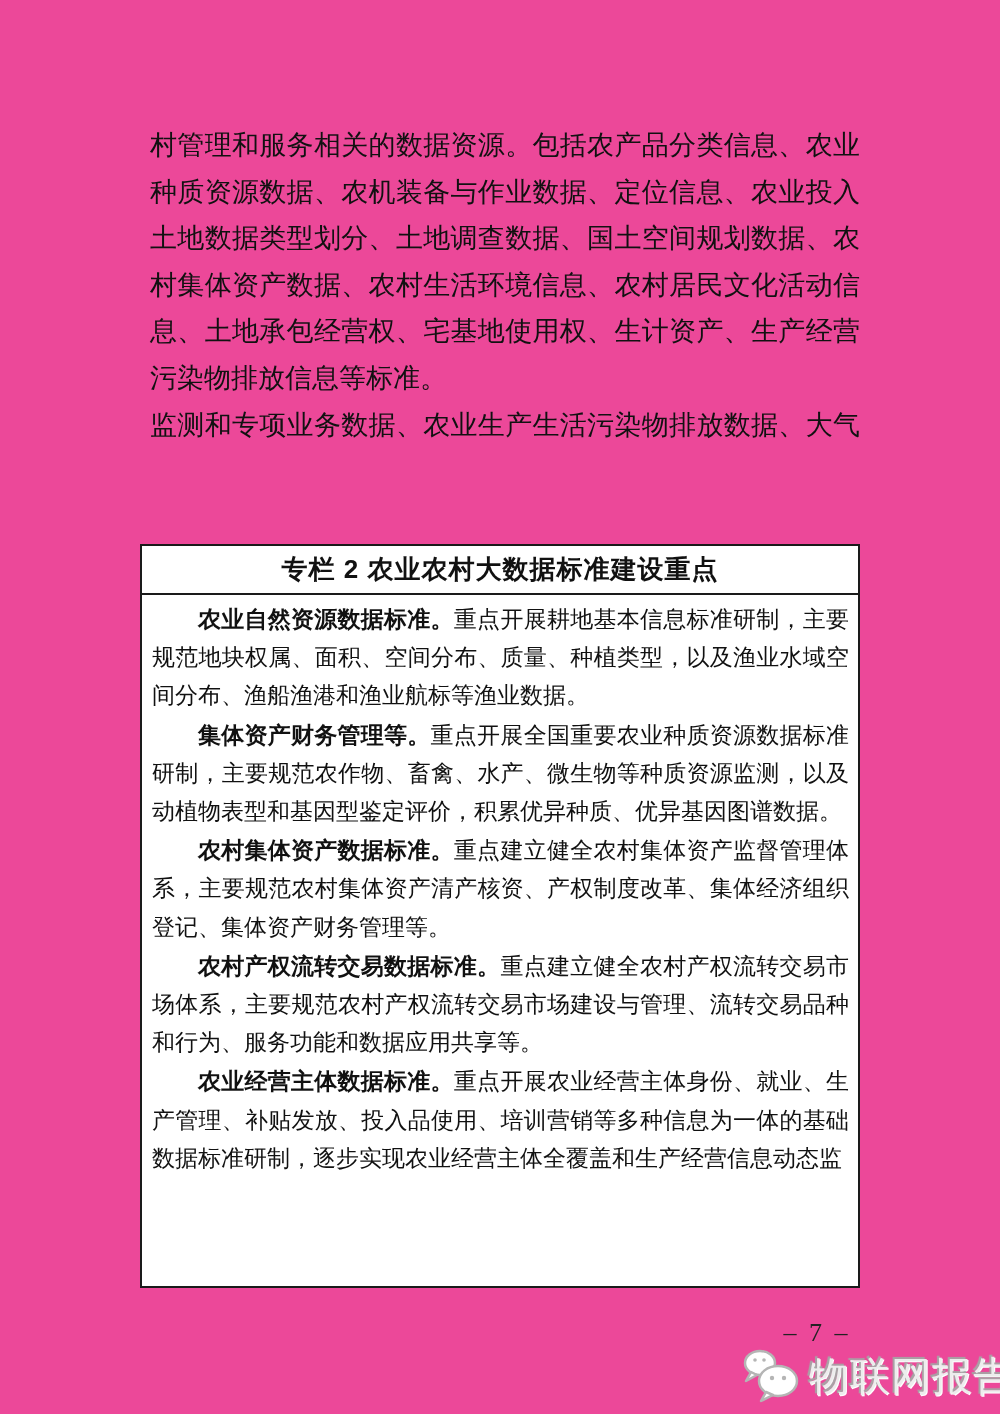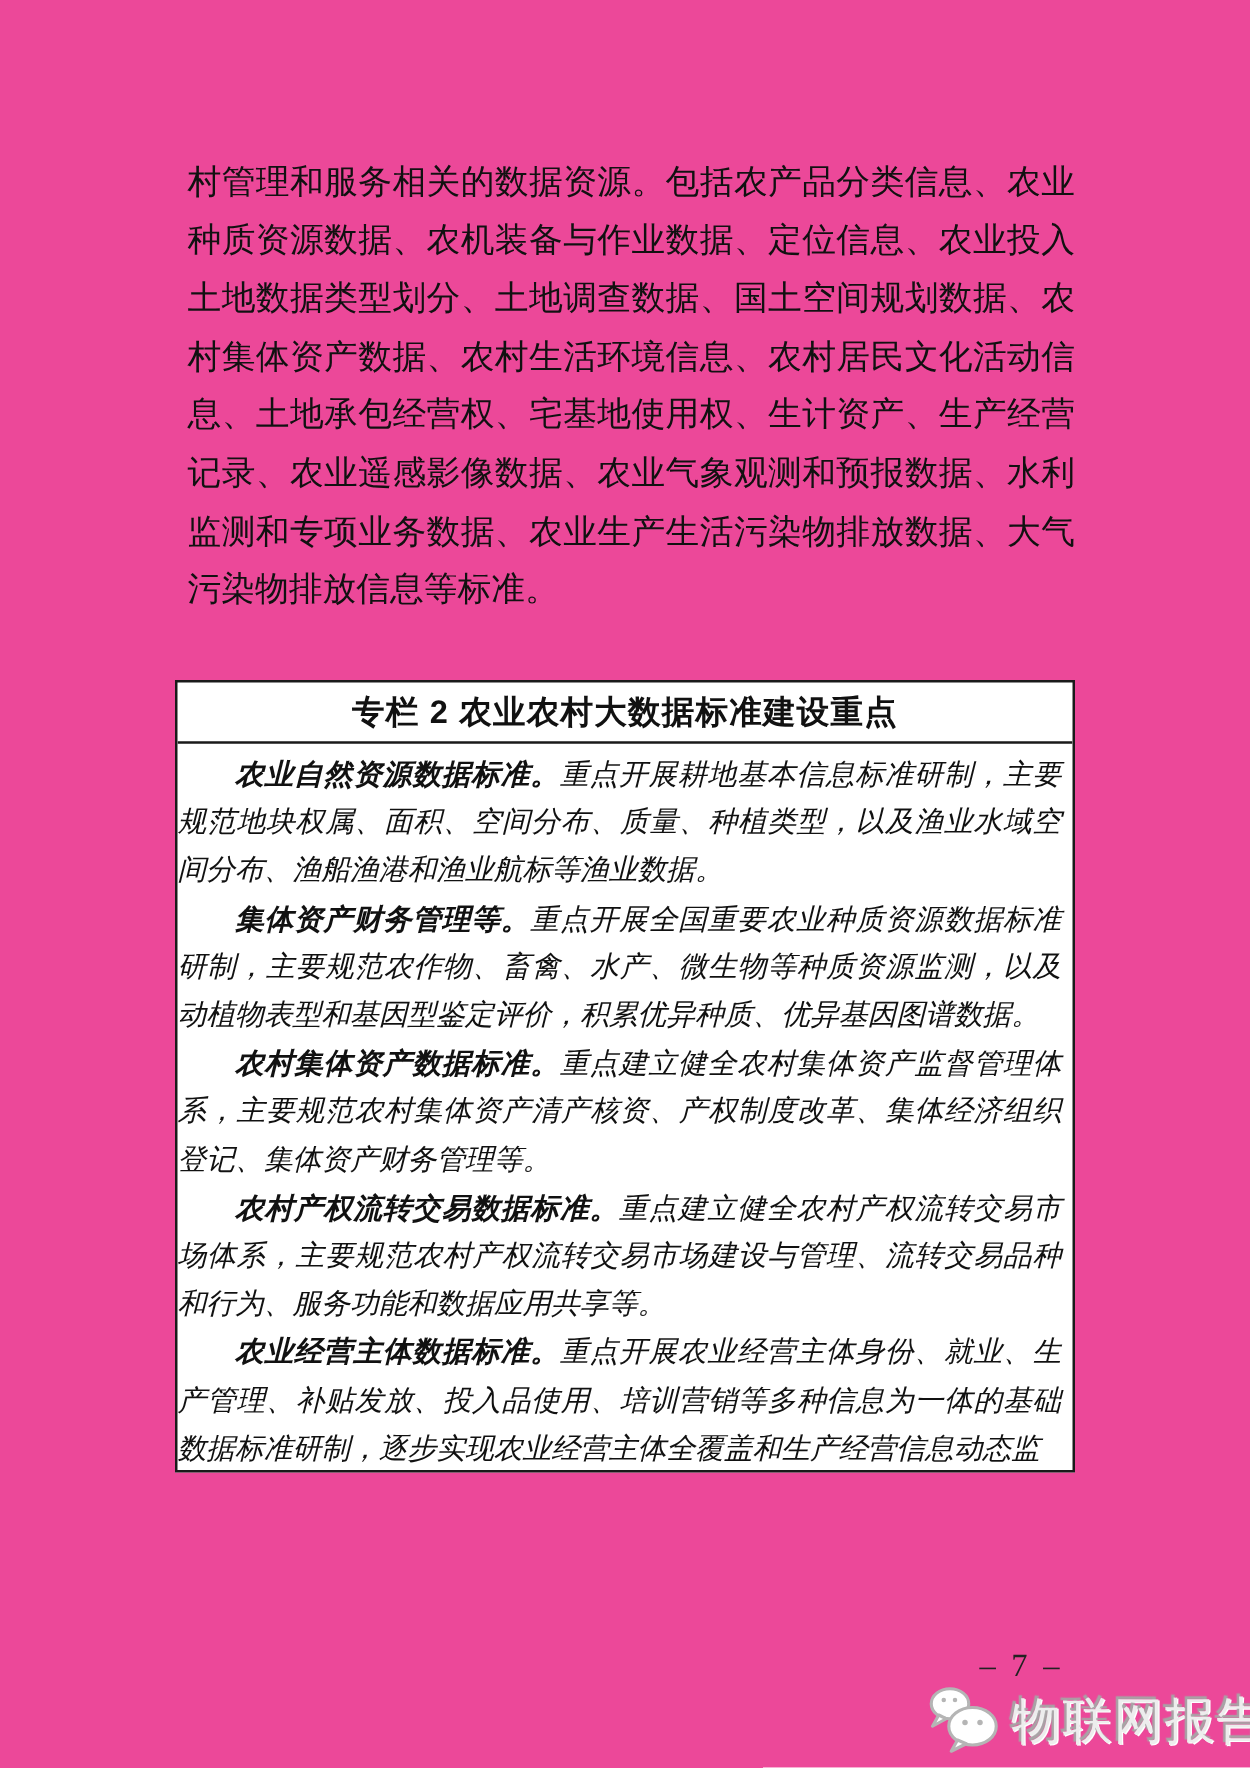--- a/index.html
+++ b/index.html
@@ -32,39 +32,38 @@
     text-align-last: left;
     white-space: normal;
   }
 
   
   .box {
     position: absolute;
     left: 140px;
     top: 544px;
     width: 720px;
-    height: 634px;
+    height: 744px;
     border: 2px solid #1a1a1a;
     box-sizing: border-box;
     overflow: hidden;
     background: #ffffff;
   }
   .box-title {
     height: 47px;
     line-height: 47px;
     text-align: center;
     font-weight: bold;
     font-size: 26px;
     border-bottom: 2px solid #1a1a1a;
     font-family: "Liberation Sans", "DejaVu Sans", sans-serif;
     letter-spacing: 1px;
   }
   .box-content {
-    padding: 5px 9px 0 0;
-    font-style: italic;
+    padding: 5px 9px 0 10px;
   }
   .box-para {
     margin: 0;
     font-size: 23px;
     line-height: 38.2px;
     text-align: justify;
     text-indent: 2em;
   }
   .box-para .lead {
     font-weight: bold;
@@ -105,23 +104,22 @@
 <body>
 
 <div class="page">
 
   <div class="body-text" id="body-lines">
       <div class="body-line">村管理和服务相关的数据资源。包括农产品分类信息、农业</div>
       <div class="body-line">种质资源数据、农机装备与作业数据、定位信息、农业投入</div>
       <div class="body-line">土地数据类型划分、土地调查数据、国土空间规划数据、农</div>
       <div class="body-line">村集体资产数据、农村生活环境信息、农村居民文化活动信</div>
       <div class="body-line">息、土地承包经营权、宅基地使用权、生计资产、生产经营</div>
-      <div class="body-line">记录、农业遥感影像数据、农业气象观测和预报数据、水利</div>
+      <div class="body-line last">污染物排放信息等标准。</div>
       <div class="body-line">监测和专项业务数据、农业生产生活污染物排放数据、大气</div>
-      <div class="body-line last">污染物排放信息等标准。</div>
     </div>
 
   <div class="box">
     <div class="box-title">专栏 2 农业农村大数据标准建设重点</div>
     <div class="box-content" id="box-paras">
         <p class="box-para"><span class="lead">农业自然资源数据标准。</span><span>重点开展耕地基本信息标准研制，主要规范地块权属、面积、空间分布、质量、种植类型，以及渔业水域空间分布、渔船渔港和渔业航标等渔业数据。</span></p>
         <p class="box-para"><span class="lead">集体资产财务管理等。</span><span>重点开展全国重要农业种质资源数据标准研制，主要规范农作物、畜禽、水产、微生物等种质资源监测，以及动植物表型和基因型鉴定评价，积累优异种质、优异基因图谱数据。</span></p>
         <p class="box-para"><span class="lead">农村集体资产数据标准。</span><span>重点建立健全农村集体资产监督管理体系，主要规范农村集体资产清产核资、产权制度改革、集体经济组织登记、集体资产财务管理等。</span></p>
         <p class="box-para"><span class="lead">农村产权流转交易数据标准。</span><span>重点建立健全农村产权流转交易市场体系，主要规范农村产权流转交易市场建设与管理、流转交易品种和行为、服务功能和数据应用共享等。</span></p>
         <p class="box-para"><span class="lead">农业经营主体数据标准。</span><span>重点开展农业经营主体身份、就业、生产管理、补贴发放、投入品使用、培训营销等多种信息为一体的基础数据标准研制，逐步实现农业经营主体全覆盖和生产经营信息动态监</span></p>

